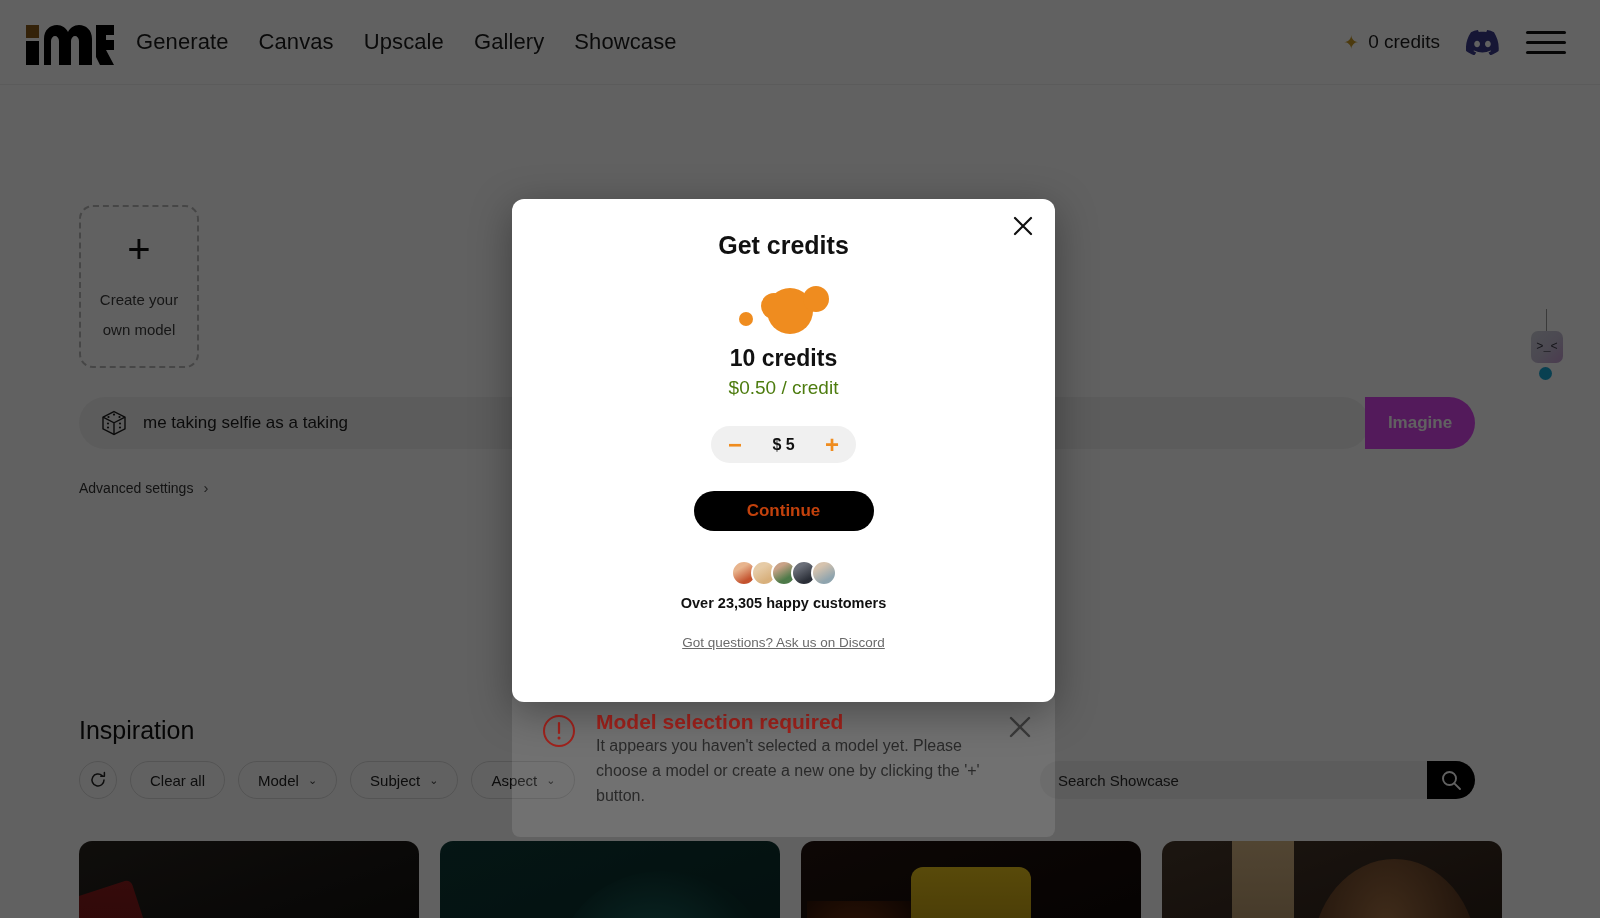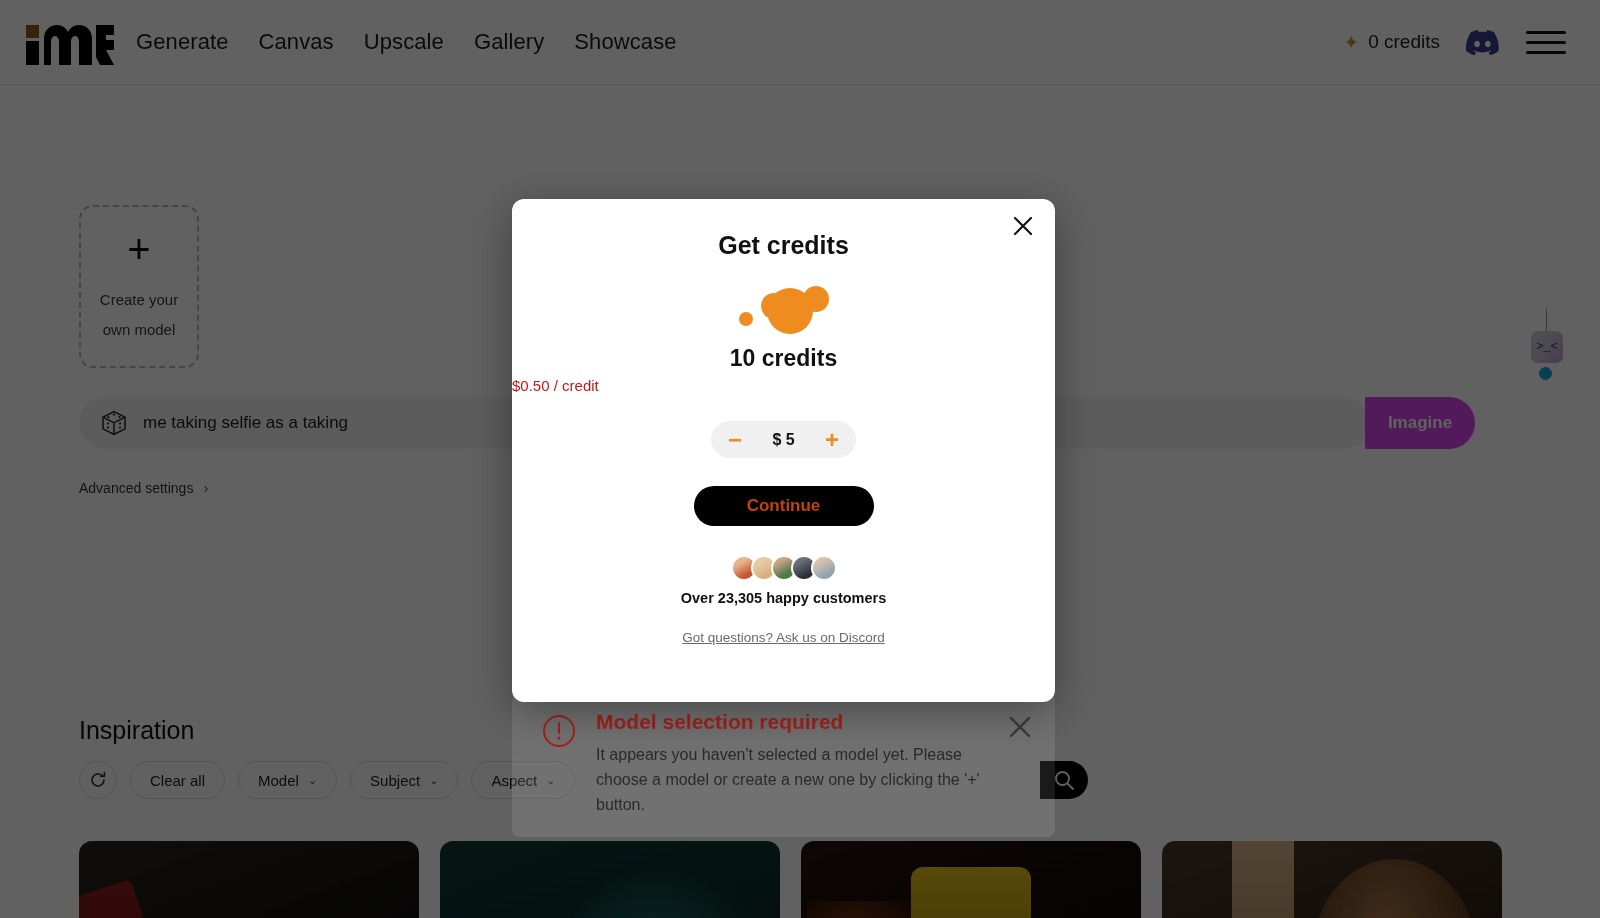--- a/index.html
+++ b/index.html
@@ -136,21 +136,21 @@
   .scrim { position: absolute; inset: 0; background: rgba(0,0,0,0.62); }
 
   
   .toast {
     position: absolute; left: 512px; top: 692px; width: 543px; height: 145px;
     background: rgba(255,255,255,0.10); border-radius: 8px;
     display: flex; padding: 18px 20px 18px 30px; gap: 20px;
   }
   .toast-icon { flex: none; margin-top: 4px; }
   .toast-body { flex: 1; }
-  .toast-title { font-size: 21px; font-weight: 700; color: #a0221c; margin-bottom: 9px; }
+  .toast-title { font-size: 21px; font-weight: 700; color: #a0221c; }
   .toast-msg { font-size: 16px; color: #2a2a2a; line-height: 1.55; }
   .toast-close { flex: none; cursor: pointer; margin-top: 2px; }
 
   
   .modal {
     position: absolute; left: 512px; top: 199px; width: 543px; height: 503px;
     background: #fff; border-radius: 12px; box-shadow: 0 10px 40px rgba(0,0,0,.35);
   }
   .modal-close {
     position: absolute; right: 17px; top: 12px; width: 30px; height: 30px;
@@ -163,21 +163,21 @@
   }
 
   .credit-icon { margin: 26px auto 0; width: 90px; height: 48px; position: relative; }
   .cdot { position: absolute; border-radius: 50%; background: #ef8c1f; }
   .cdot.d1 { width: 14px; height: 14px; left: 0px;  top: 26px; }
   .cdot.d2 { width: 26px; height: 26px; left: 22px; top: 7px; }
   .cdot.d3 { width: 46px; height: 46px; left: 28px; top: 2px; }
   .cdot.d4 { width: 26px; height: 26px; left: 64px; top: 0px; }
 
   .credit-amount { text-align: center; font-size: 23px; font-weight: 700; color: #111; margin-top: 11px; }
-  .credit-rate { font-size: 15px; color: #b91c1c; margin-top: 5px; }
+  .credit-rate { text-align: center; font-size: 19px; color: #4d7c0f; margin-top: 5px; }
 
   .stepper {
     margin: 27px auto 0; width: 145px; height: 37px; background: #f0f0f0;
     border-radius: 19px; display: flex; align-items: center; justify-content: space-between;
     padding: 0 17px;
   }
   .step-btn { font-size: 24px; line-height: 24px; color: #ef8c1f; font-weight: 700; cursor: pointer; user-select: none; }
   .step-val { font-size: 16px; font-weight: 700; color: #111; }
 
   .continue-btn {
@@ -295,20 +295,21 @@
         <span>Subject</span>
         <span class="chev">⌄</span>
       </div>
       <div class="chip">
         <span>Aspect</span>
         <span class="chev">⌄</span>
       </div>
     </div>
 
     <div class="searchwrap">
+      <div class="searchbox">Search Showcase</div>
       <div class="searchbtn">
         <svg width="22" height="22" viewBox="0 0 22 22">
           <circle cx="9.5" cy="9.5" r="6.5" fill="none" stroke="#fff" stroke-width="1.9"></circle>
           <path d="M14.3 14.3 20 20" stroke="#fff" stroke-width="1.9" stroke-linecap="round"></path>
         </svg>
       </div>
     </div>
 
     <div class="gallery">
       <div class="gal-card gal-1"></div>

